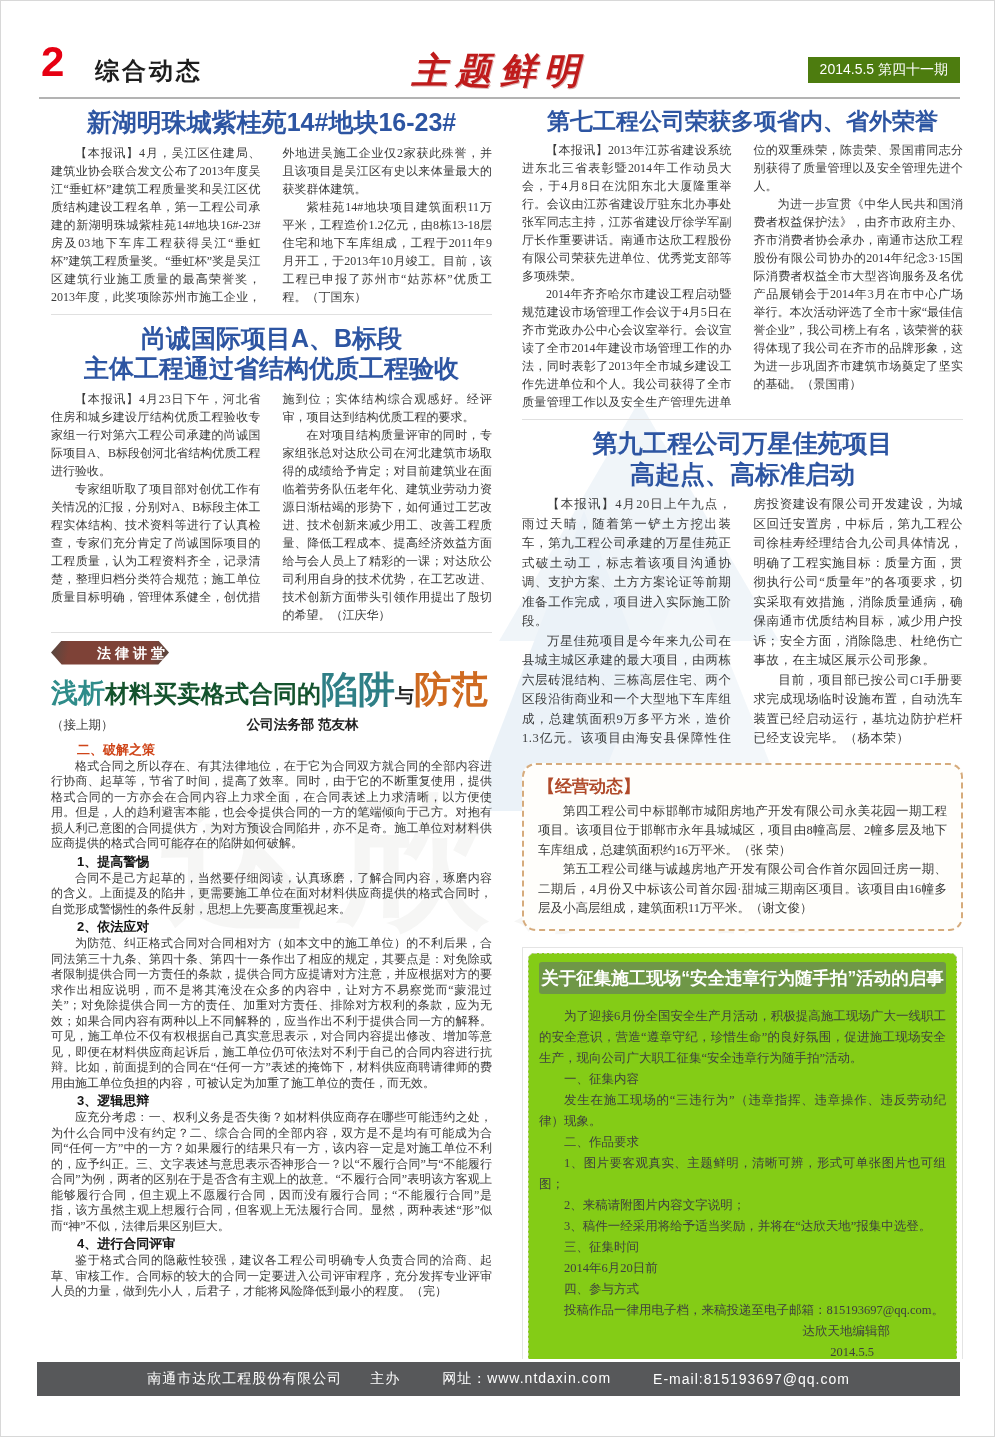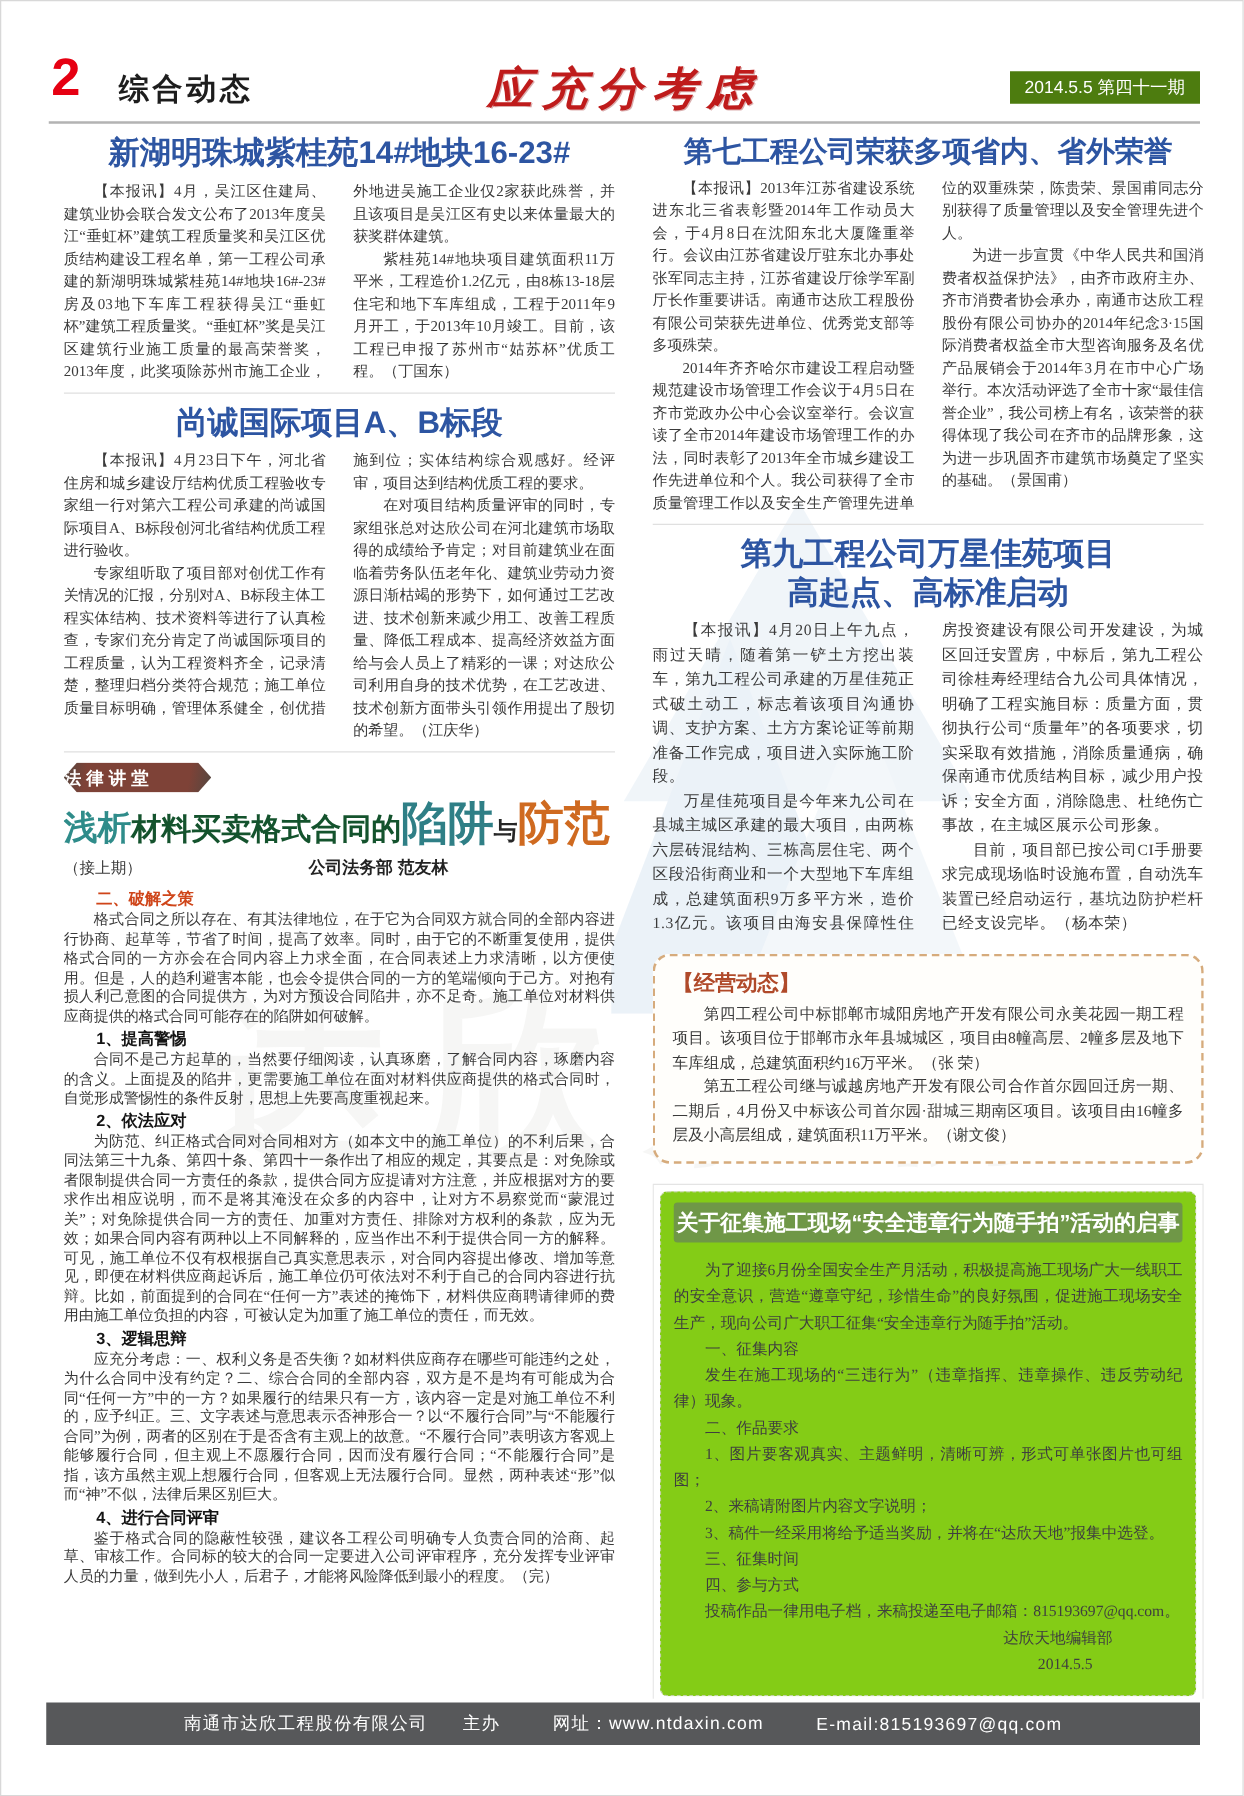--- a/index.html
+++ b/index.html
@@ -29,21 +29,21 @@
   .col{width:441px;overflow:hidden;}
   .art-title{color:#2d55a2;text-align:center;font-family:"Liberation Sans",sans-serif;
              font-weight:bold;font-size:25px;line-height:1.22;margin:2px 0 6px;}
   .art-title.single{font-size:23px;}
   .art-body{column-count:2;column-gap:22px;font-size:12px;line-height:18px;
             text-align:justify;}
   .art-body p{margin:0;text-indent:2em;}
   .art-body.wide p{letter-spacing:.04em;line-height:19.5px;font-size:12.5px;}
   .divider{border:none;border-top:1px solid #e0e0e0;margin:8px 0;}
   
-  .ribbon{width:118px;height:24px;margin:4px 0 6px;color:#fff;text-align:left;
+  .ribbon{width:118px;height:24px;margin:4px 0 6px;color:#fff;text-align:right;
           letter-spacing:4px;font:bold 14px/24px "Liberation Sans",sans-serif;
           background:linear-gradient(100deg,#544740 0%,#7e4237 16%,#7e4237 84%,#544740 100%);
           clip-path:polygon(0 50%,9% 0,91% 0,100% 50%,91% 100%,9% 100%);}
   .legal-title{white-space:nowrap;line-height:1;margin:2px 0 8px;}
   .legal-title span{font-family:"Liberation Sans",sans-serif;font-weight:bold;}
   .t-teal-sm{color:#2f8c8a;font-size:27px;}
   .t-black{color:#14532d;font-size:24px;}
   .t-teal-lg{color:#2f7f86;font-size:37px;}
   .t-and{color:#262626;font-size:19px;}
   .t-orange{color:#cf6a20;font-size:37px;}
@@ -83,21 +83,21 @@
   <div class="wm wm-text">达欣股份</div>
   <svg class="wm wm-tri" width="300" height="420" viewBox="0 0 300 420">
     <polygon points="150,10 290,250 10,250" fill="#e4edf5"></polygon>
     <polygon points="95,120 210,420 -20,420" fill="#dce8f3"></polygon>
     <polygon points="200,170 300,420 100,420" fill="#eaf1f7"></polygon>
   </svg>
 
   <div class="hdr">
     <div class="pagenum">2</div>
     <div class="secname">综合动态</div>
-    <div class="masthead">应充分考虑</div>
+    <div class="masthead">主题鲜明</div>
     <div class="issuebox">2014.5.5 第四十一期</div>
   </div>
 
   <div class="content">
 
     <div class="col">
 
       <div>
         <div class="art-title">
           <div>新湖明珠城紫桂苑14#地块16-23#</div>
@@ -106,20 +106,21 @@
             <p>【本报讯】4月，吴江区住建局、建筑业协会联合发文公布了2013年度吴江“垂虹杯”建筑工程质量奖和吴江区优质结构建设工程名单，第一工程公司承建的新湖明珠城紫桂苑14#地块16#-23#房及03地下车库工程获得吴江“垂虹杯”建筑工程质量奖。“垂虹杯”奖是吴江区建筑行业施工质量的最高荣誉奖，2013年度，此奖项除苏州市施工企业，外地进吴施工企业仅2家获此殊誉，并且该项目是吴江区有史以来体量最大的获奖群体建筑。</p>
             <p>紫桂苑14#地块项目建筑面积11万平米，工程造价1.2亿元，由8栋13-18层住宅和地下车库组成，工程于2011年9月开工，于2013年10月竣工。目前，该工程已申报了苏州市“姑苏杯”优质工程。（丁国东）</p>
           </div>
       </div>
 
       <hr class="divider">
 
       <div>
         <div class="art-title">
           <div>尚诚国际项目A、B标段</div>
+          <div>主体工程通过省结构优质工程验收</div>
         </div>
         <div class="art-body list">
             <p>【本报讯】4月23日下午，河北省住房和城乡建设厅结构优质工程验收专家组一行对第六工程公司承建的尚诚国际项目A、B标段创河北省结构优质工程进行验收。</p>
             <p>专家组听取了项目部对创优工作有关情况的汇报，分别对A、B标段主体工程实体结构、技术资料等进行了认真检查，专家们充分肯定了尚诚国际项目的工程质量，认为工程资料齐全，记录清楚，整理归档分类符合规范；施工单位质量目标明确，管理体系健全，创优措施到位；实体结构综合观感好。经评审，项目达到结构优质工程的要求。</p>
             <p>在对项目结构质量评审的同时，专家组张总对达欣公司在河北建筑市场取得的成绩给予肯定；对目前建筑业在面临着劳务队伍老年化、建筑业劳动力资源日渐枯竭的形势下，如何通过工艺改进、技术创新来减少用工、改善工程质量、降低工程成本、提高经济效益方面给与会人员上了精彩的一课；对达欣公司利用自身的技术优势，在工艺改进、技术创新方面带头引领作用提出了殷切的希望。（江庆华）</p>
           </div>
       </div>
 
       <hr class="divider">
 
@@ -183,20 +184,21 @@
           <div class="notice-title">关于征集施工现场“安全违章行为随手拍”活动的启事</div>
           <div class="list">
               <p>为了迎接6月份全国安全生产月活动，积极提高施工现场广大一线职工的安全意识，营造“遵章守纪，珍惜生命”的良好氛围，促进施工现场安全生产，现向公司广大职工征集“安全违章行为随手拍”活动。</p>
               <p>一、征集内容</p>
               <p>发生在施工现场的“三违行为”（违章指挥、违章操作、违反劳动纪律）现象。</p>
               <p>二、作品要求</p>
               <p>1、图片要客观真实、主题鲜明，清晰可辨，形式可单张图片也可组图；</p>
               <p>2、来稿请附图片内容文字说明；</p>
               <p>3、稿件一经采用将给予适当奖励，并将在“达欣天地”报集中选登。</p>
               <p>三、征集时间</p>
+              <p>2014年6月20日前</p>
               <p>四、参与方式</p>
               <p>投稿作品一律用电子档，来稿投递至电子邮箱：815193697@qq.com。</p>
             </div>
           <div class="sig">达欣天地编辑部</div>
           <div class="sig date">2014.5.5</div>
         </div>
       </div>
     </div>
   </div>
 

